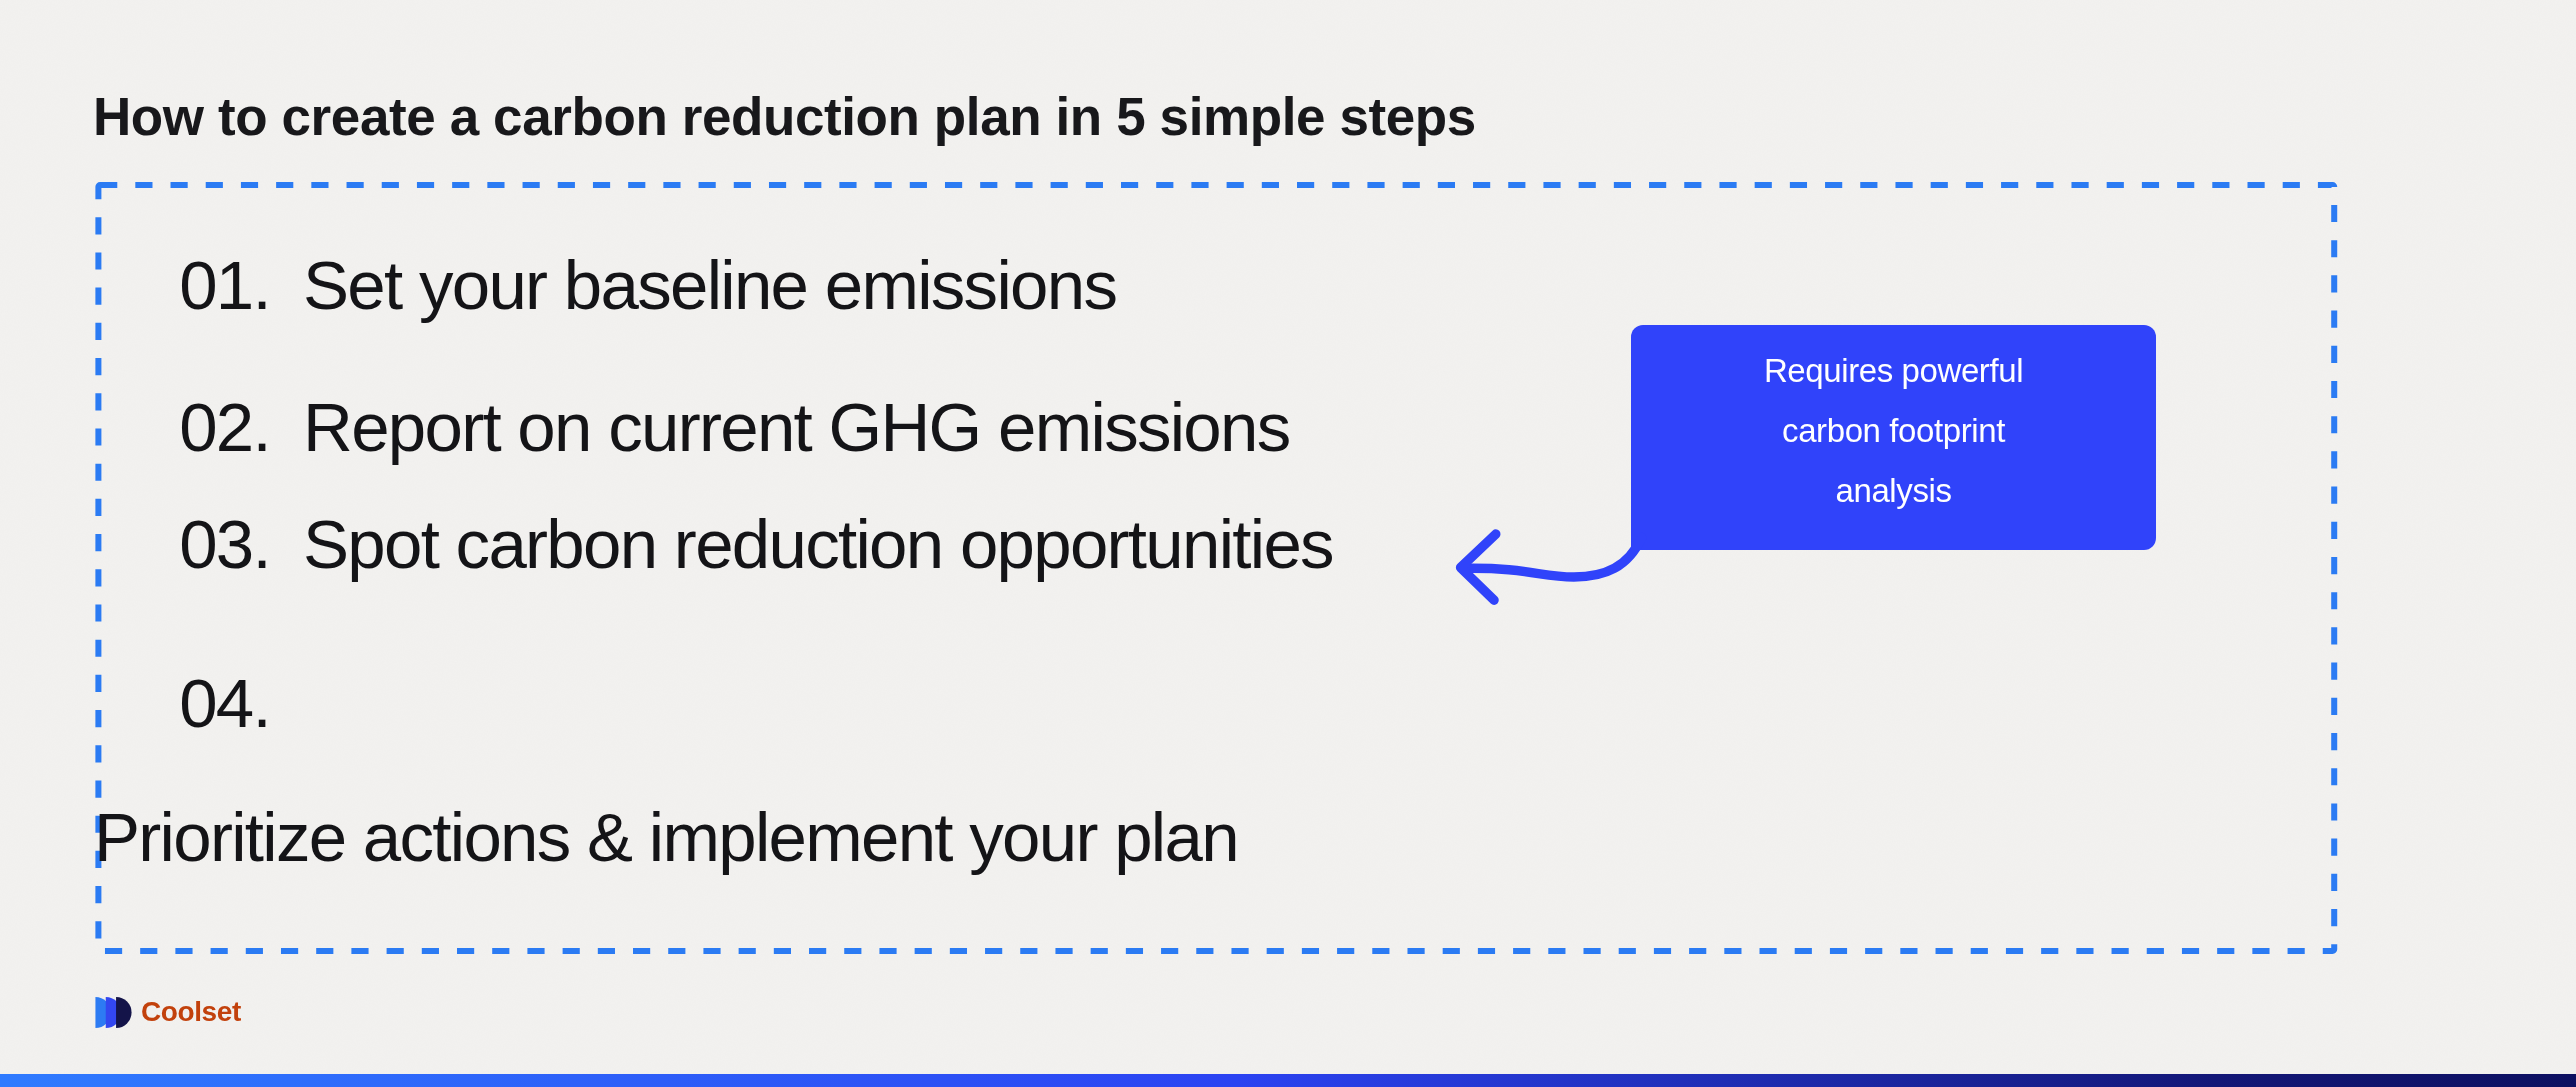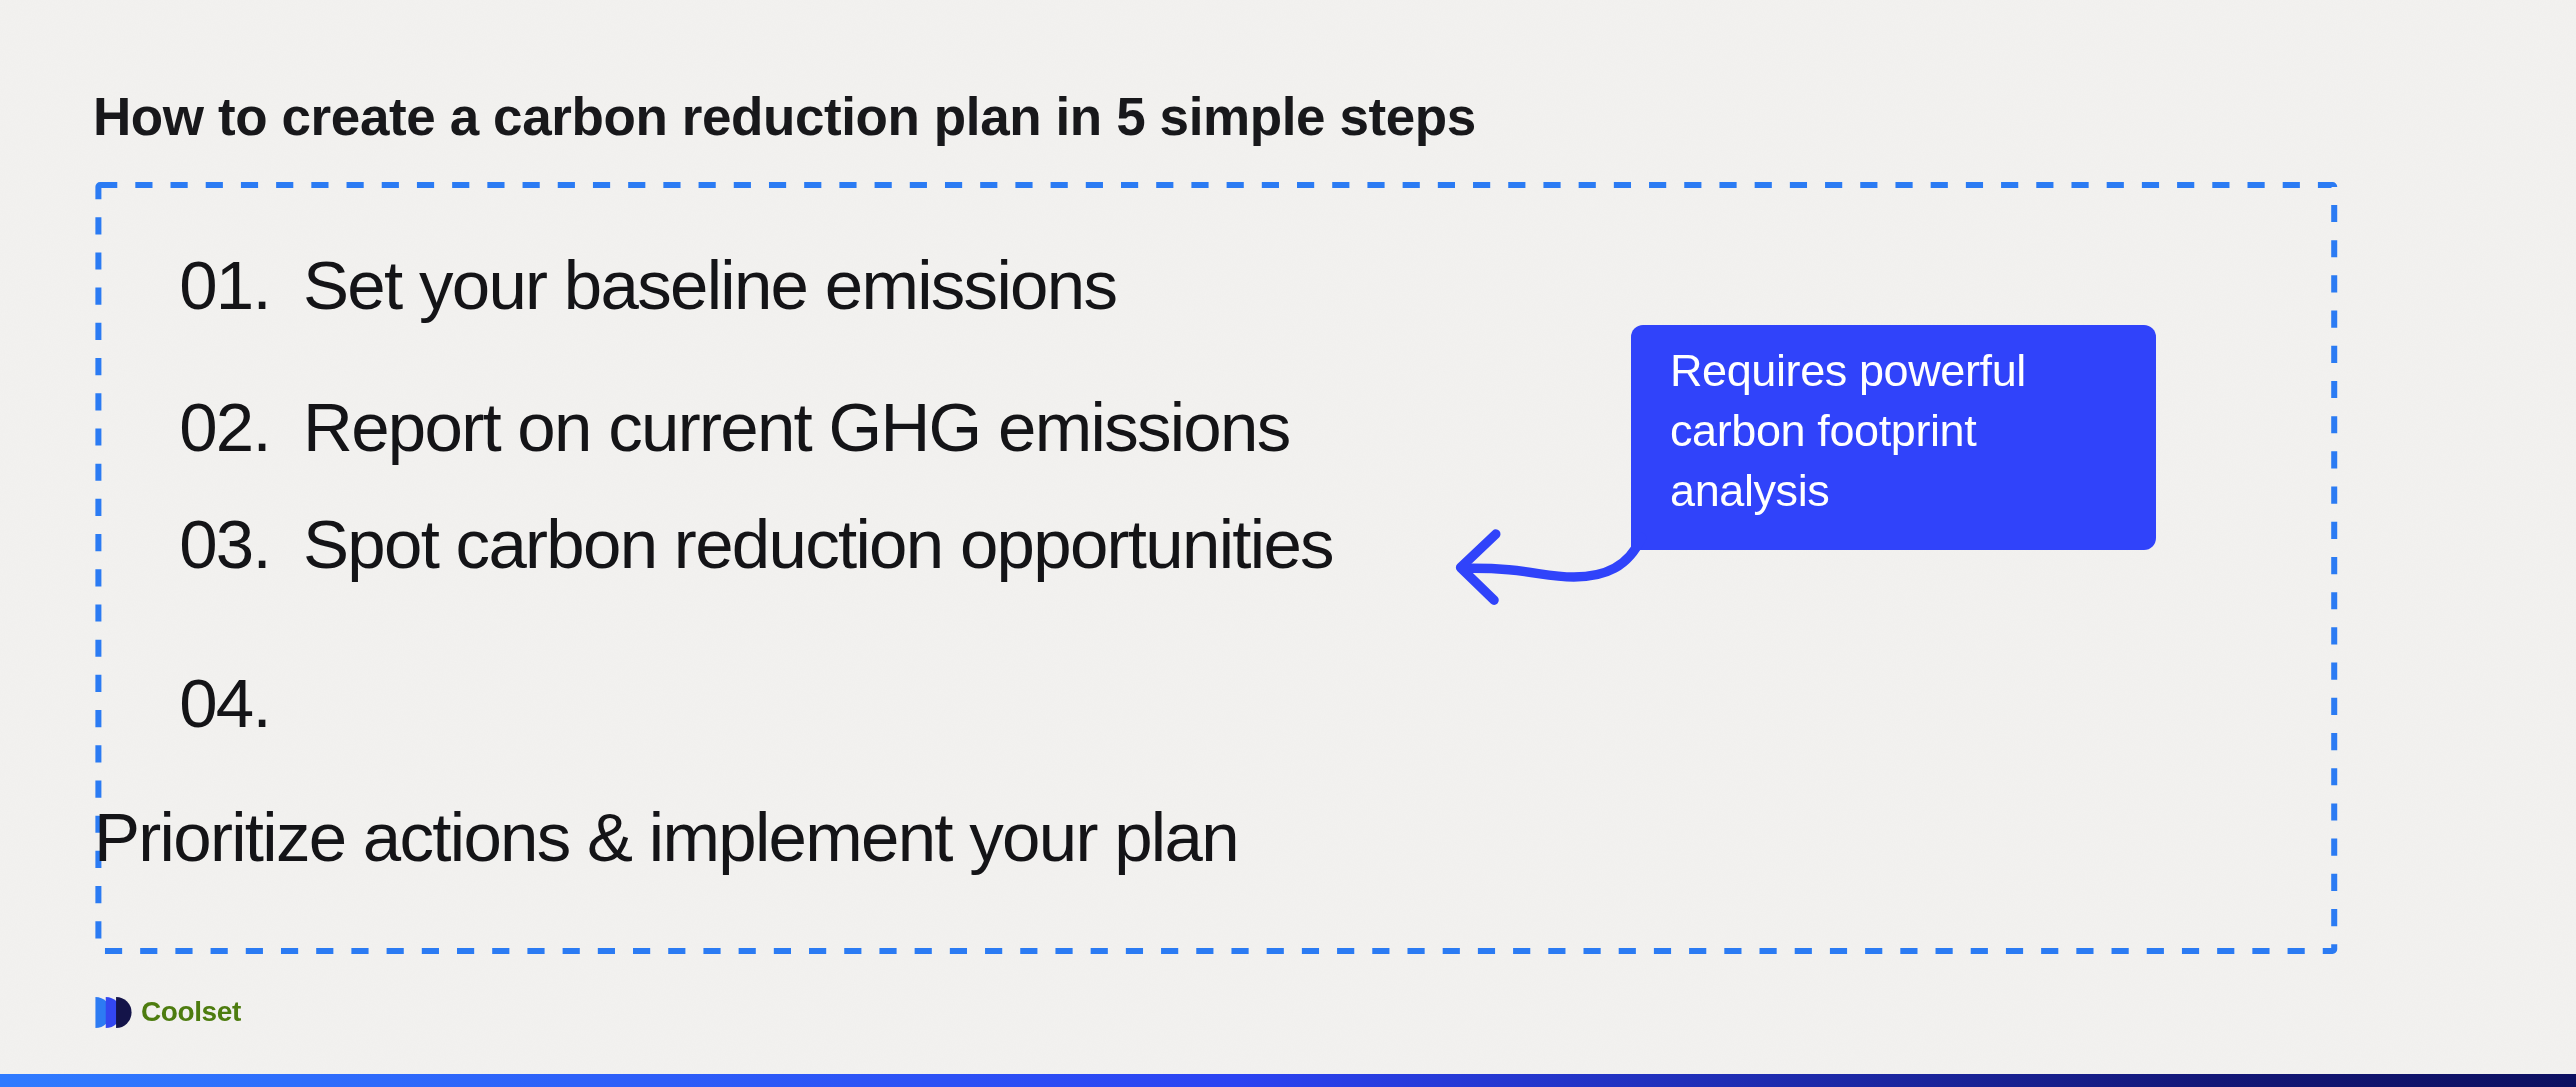--- a/index.html
+++ b/index.html
@@ -69,40 +69,41 @@
     width: 525px; height: 225px;
     box-sizing: border-box;
     background: var(--accent-indigo, #3043FA);
     border-radius: 12px;
     border-bottom-left-radius: 2.6px;
     padding: 16.3px 39px;
     z-index: 4;
   }
   .callout-text {
     display: block;
-    font-size: 45px;
+    font-size: 33px;
     line-height: 60px;
     letter-spacing: -0.4px;
     color: #ffffff;
     white-space: pre-line;
+    text-align: center;
   }
   .logo {
     position: absolute;
     left: 92px; top: 996px;
     display: flex;
     align-items: center;
     z-index: 3;
   }
   .logo-mark { width: 43px; height: 31px; display: block; }
   .logo-text {
     margin-left: 6px;
     font-size: 28px;
     font-weight: 700;
     letter-spacing: -0.4px;
-    color: #4d7c0f;
+    color: #c2410c;
   }
   .bottom-bar {
     position: absolute;
     left: 0; bottom: 0;
     width: 2576px; height: 13px;
     background: linear-gradient(90deg,
       var(--bar-gradient-start, #2F7BFF) 0%,
       #2B43F2 48%,
       #131777 86%,
       var(--bar-gradient-end, #0D1060) 100%);

